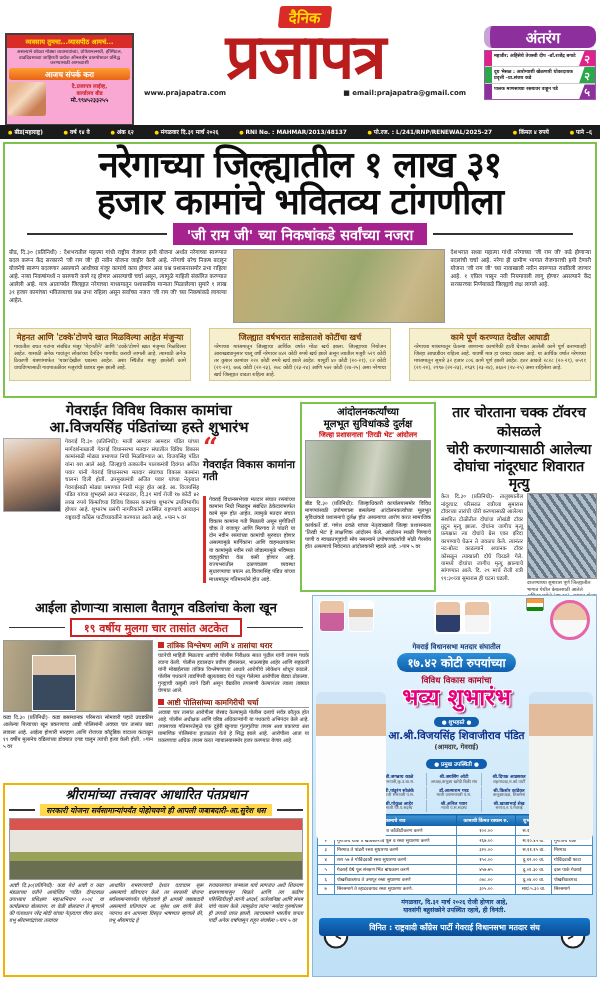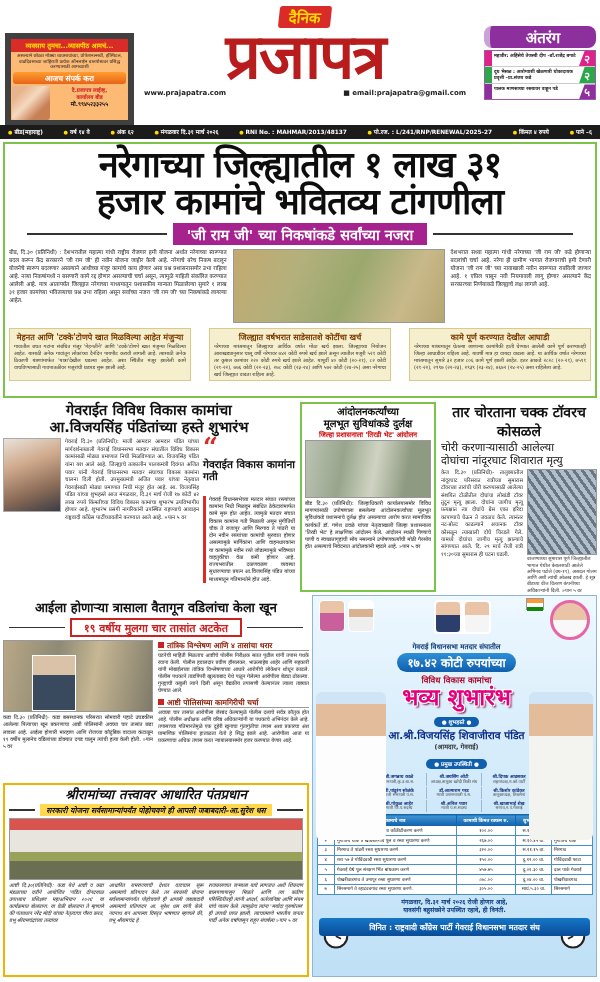--- a/index.html
+++ b/index.html
@@ -1,21 +1,21 @@
 <!DOCTYPE html>
 <html><head>
 <meta charset="utf-8">
 <style>
   * { margin:0; padding:0; box-sizing:border-box; }
   body { background:#e9e9e9; font-family:"DejaVu Sans", sans-serif; }
   .page { position:relative; width:600px; height:982px; background:#fff; margin:0 auto; overflow:hidden; }
 
   
   .hdr { position:absolute; top:0; left:0; width:600px; height:124px; }
-  .left-ad { position:absolute; left:5px; top:33px; width:129px; height:93px; border:6px solid #404040; background:#fdba74; font-size:5px; text-align:center; overflow:hidden; }
+  .left-ad { position:absolute; left:5px; top:33px; width:129px; height:93px; border:2px solid #404040; background:#f9a8d4; font-size:5px; text-align:center; overflow:hidden; }
   .la-banner { background:#d92b27; color:#ffe600; font-weight:bold; font-size:6.5px; padding:2px 1px; }
   .la-body { color:#222; font-size:4.6px; padding:1px 2px; line-height:1.25; }
   .la-cta { background:linear-gradient(180deg,#ff9d2e,#e8641a); color:#fff; font-weight:bold; font-size:7.5px; padding:1px 0; margin:1px 2px; border-radius:3px; }
   .la-bottom { display:flex; }
   .la-photo { width:38px; height:34px; background:linear-gradient(135deg,#e8b48c 20%,#f5d9c0 45%,#c87f54 75%); border-radius:3px; margin:1px; flex:none; }
   .la-contact { flex:1; color:#c22; font-weight:bold; font-size:5.4px; line-height:1.3; padding-top:2px; }
   .la-phone { color:#111; font-size:5.8px; font-weight:bold; }
 
   .masthead { position:absolute; left:140px; top:6px; width:330px; text-align:center; }
   .mh-daily { display:inline-block; background:#d92b27; color:#ffd900; font-weight:bold; font-size:15px; padding:1px 10px; border-radius:3px; transform:skewX(-6deg); }
@@ -63,21 +63,21 @@
   .gv-qbody { border-left:3px solid #d92b27; padding-left:3px; font-size:5.2px; color:#222; text-align:justify; line-height:1.4; }
 
   .andolan { width:136px; flex:none; border:2px solid #7dc24b; padding:2px 3px; }
   .an-h { text-align:center; font-weight:bold; font-size:10px; line-height:1.15; color:#111; }
   .an-sub { text-align:center; font-weight:bold; font-size:6.8px; color:#cc1111; margin:1px 0; }
   .an-photo { width:100%; height:58px; border:1px solid #999; background:linear-gradient(100deg,#bcc4b4 0%,#98a58c 30%,#cfd4c2 55%,#8f9a82 80%); }
   .an-text { font-size:5.2px; color:#222; text-align:justify; line-height:1.38; margin-top:2px; }
 
   .tower { flex:1; }
   .tw-h { text-align:center; font-weight:bold; font-size:14px; color:#111; }
-  .tw-sub { text-align:left; font-weight:normal; font-size:11px; line-height:1.2; color:#111; margin:1px 0 2px; }
+  .tw-sub { text-align:center; font-weight:bold; font-size:14px; line-height:1.2; color:#111; margin:1px 0 2px; }
   .tw-body { display:flex; gap:4px; }
   .tw-text { flex:1; font-size:5.3px; color:#222; text-align:justify; line-height:1.4; }
   .tw-photo { width:70px; height:86px; flex:none; border:1px solid #999;
     background:repeating-linear-gradient(55deg,#6b7680 0 3px,#aebfcd 3px 7px), linear-gradient(#9cc4e0,#c9dfee); }
   .tw-cap { font-size:4.8px; color:#333; line-height:1.3; margin-top:1px; }
 
   
   .murder { position:absolute; top:598px; left:3px; width:306px; height:181px; }
   .mu-h { text-align:center; font-weight:bold; font-size:12.8px; color:#111; }
   .mu-subrow { display:flex; align-items:center; gap:5px; margin:2px 6px; }

